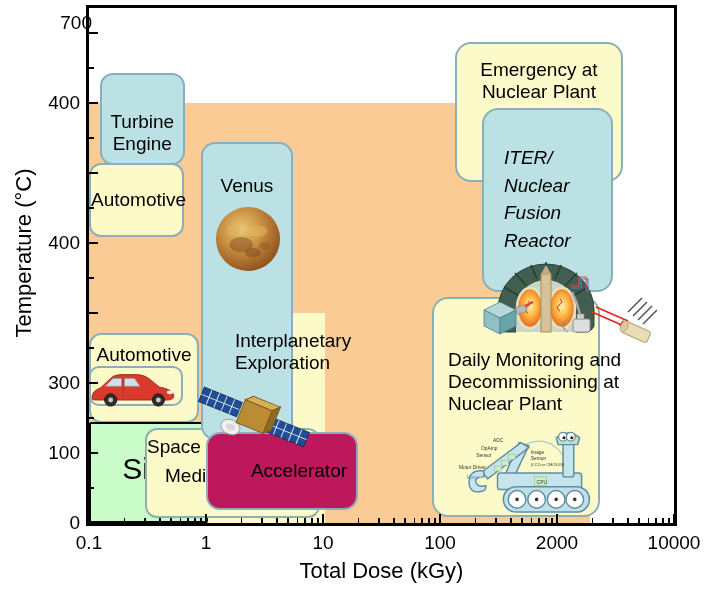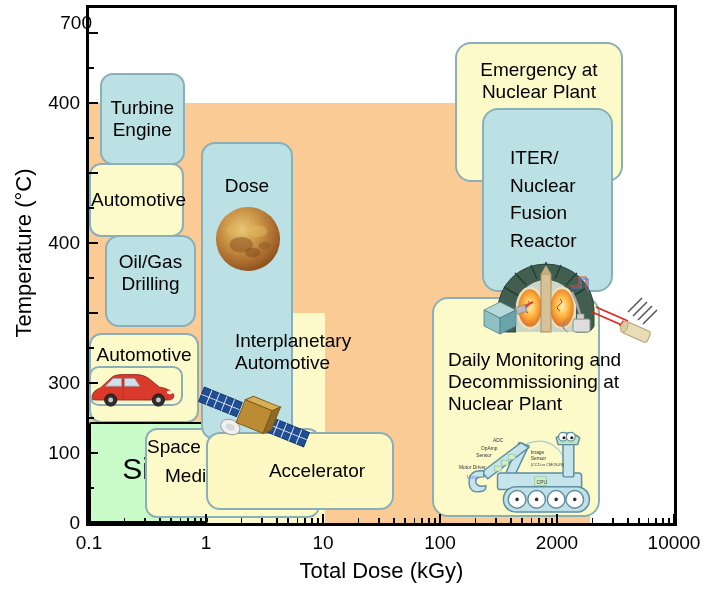--- a/index.html
+++ b/index.html
@@ -5,31 +5,31 @@
   html,body{margin:0;padding:0;background:#fff;}
   #figure{position:relative;width:710px;height:599px;background:#fff;overflow:hidden;
           font-family:"Liberation Sans",sans-serif;color:#000;}
   #plot{position:absolute;left:86px;top:5px;width:591px;height:521px;
         border:3px solid #000;box-sizing:border-box;background:#fff;}
   #regions-layer,#ticks-layer{position:absolute;inset:0;}
   .region{position:absolute;box-sizing:border-box;}
   .region-label{position:absolute;inset:0;font-size:19px;line-height:1.17;white-space:pre;color:#000;}
   .floating-label{position:absolute;font-size:19px;line-height:1.17;white-space:pre;color:#000;}
   
-  [data-region-id="turbine-engine"] .region-label{text-align:center;padding-top:22px;}
+  [data-region-id="turbine-engine"] .region-label{text-align:center;padding-top:36px;}
   [data-region-id="automotive-upper"] .region-label{text-align:center;padding-top:24px;}
   [data-region-id="oil-gas-drilling"] .region-label{text-align:center;padding-top:14px;}
   [data-region-id="automotive-lower"] .region-label{text-align:center;padding-top:9px;}
   [data-region-id="venus-interplanetary"] .region-label{text-align:center;padding-top:31px;}
   [data-region-id="accelerator"] .region-label{text-align:center;padding:26px 0 0 34px;}
   [data-region-id="space-medical"] .region-label{padding:3px 0 0 18px;text-indent:-18px;line-height:1.5;}
   [data-region-id="si"] .region-label{display:flex;align-items:center;justify-content:center;
       padding:0 26px 8px 0;font-size:30px;}
   [data-region-id="emergency-nuclear"] .region-label{text-align:center;padding-top:15px;}
-  [data-region-id="iter-fusion"] .region-label{padding:34px 0 0 26px;line-height:1.45;}
+  [data-region-id="iter-fusion"] .region-label{padding:34px 0 0 20px;line-height:1.45;font-style:italic;}
   [data-region-id="daily-monitoring"] .region-label{padding:50px 0 0 14px;line-height:1.17;}
   .xtick,.ytick{position:absolute;background:#000;}
   .tick-label{position:absolute;font-size:19px;color:#000;}
   .x-axis-title{position:absolute;left:86px;width:591px;top:558px;text-align:center;font-size:22px;}
   .y-axis-title{position:absolute;left:24px;top:253px;transform:translate(-50%,-50%) rotate(-90deg);
       white-space:nowrap;font-size:22px;}
   .icon{position:absolute;}
   svg text{font-family:"Liberation Sans",sans-serif;}
 </style>
 </head>
@@ -48,50 +48,46 @@
         </div>
         <div class="region" data-region-id="car-box" style="left: 0px; top: 357.99px; width: 94.0045px; height: 40.04px; background: rgb(252, 250, 201); border-radius: 10px; border: 2px solid rgb(139, 175, 184);"></div>
         <div class="region" data-region-id="si" style="left: 0px; top: 413.99px; width: 118.993px; height: 101.01px; background: rgb(201, 252, 201); border-radius: 2px; border: 2.5px solid rgb(0, 0, 0);">
           <div class="region-label">Si</div>
         </div>
         <div class="region" data-region-id="space-medical" style="left: 55.9923px; top: 420.01px; width: 174.972px; height: 90.02px; background: rgb(252, 250, 201); border-radius: 12px; border: 2px solid rgb(139, 175, 184);">
           <div class="region-label">Space
 Medical</div>
         </div>
         <div class="region" data-region-id="venus-interplanetary" style="left: 111.984px; top: 133.99px; width: 92.0066px; height: 297.99px; background: rgb(188, 225, 229); border-radius: 14px; border: 2px solid rgb(139, 175, 184);">
-          <div class="region-label">Dose</div>
-        </div>
-        <div class="region" data-region-id="oil-gas-drilling" style="left: 15.9963px; top: 227.02px; width: 90.9818px; height: 91.98px; background: rgb(188, 225, 229); border-radius: 14px; border: 2px solid rgb(139, 175, 184);">
-          <div class="region-label">Oil/Gas
-Drilling</div>
+          <div class="region-label">Venus</div>
         </div>
         <div class="region" data-region-id="turbine-engine" style="left: 10.9303px; top: 64.97px; width: 84.7248px; height: 92.05px; background: rgb(188, 225, 229); border-radius: 13px; border: 2px solid rgb(139, 175, 184);">
           <div class="region-label">Turbine
 Engine</div>
         </div>
-        <div class="region" data-region-id="accelerator" style="left: 117px; top: 424px; width: 188px; height: 77.98px; background: #fef9c3; border-radius: 14px; border: 2px solid rgb(139, 175, 184);">
+        <div class="region" data-region-id="accelerator" style="left: 117px; top: 424px; width: 152px; height: 77.98px; background: #be185d; border-radius: 14px; border: 2px solid rgb(139, 175, 184);">
           <div class="region-label">Accelerator</div>
         </div>
         <div class="region" data-region-id="emergency-nuclear" style="left: 365.871px; top: 34.03px; width: 168.139px; height: 140px; background: rgb(252, 250, 201); border-radius: 16px; border: 2px solid rgb(139, 175, 184);">
           <div class="region-label">Emergency at
 Nuclear Plant</div>
         </div>
         <div class="region" data-region-id="iter-fusion" style="left: 393.012px; top: 99.97px; width: 130.98px; height: 184.03px; background: rgb(188, 225, 229); border-radius: 16px; border: 2px solid rgb(139, 175, 184);">
           <div class="region-label">ITER/
 Nuclear
 Fusion
 Reactor</div>
         </div>
         <div class="region" data-region-id="daily-monitoring" style="left: 342.981px; top: 288.97px; width: 168px; height: 220.01px; background: rgb(252, 250, 201); border-radius: 16px; border: 2px solid rgb(139, 175, 184);">
           <div class="region-label">Daily Monitoring and
 Decommissioning at
 Nuclear Plant</div>
         </div>
         <div class="floating-label" style="left: 146.013px; top: 321.8px;">Interplanetary
-Automotive</div>
+Exploration</div>
       </div>
     <div id="ticks-layer">
         <div class="xtick" style="left: -1px; bottom: 0px; width: 2px; height: 9px;"></div>
         <div class="xtick" style="left: 116px; bottom: 0px; width: 2px; height: 9px;"></div>
         <div class="xtick" style="left: 233px; bottom: 0px; width: 2px; height: 9px;"></div>
         <div class="xtick" style="left: 350px; bottom: 0px; width: 2px; height: 9px;"></div>
         <div class="xtick" style="left: 467px; bottom: 0px; width: 2px; height: 9px;"></div>
         <div class="xtick" style="left: 584px; bottom: 0px; width: 2px; height: 9px;"></div>
         <div class="xtick" style="left: 34.7205px; bottom: 0px; width: 1.6px; height: 5px;"></div>
         <div class="xtick" style="left: 55.3232px; bottom: 0px; width: 1.6px; height: 5px;"></div>

